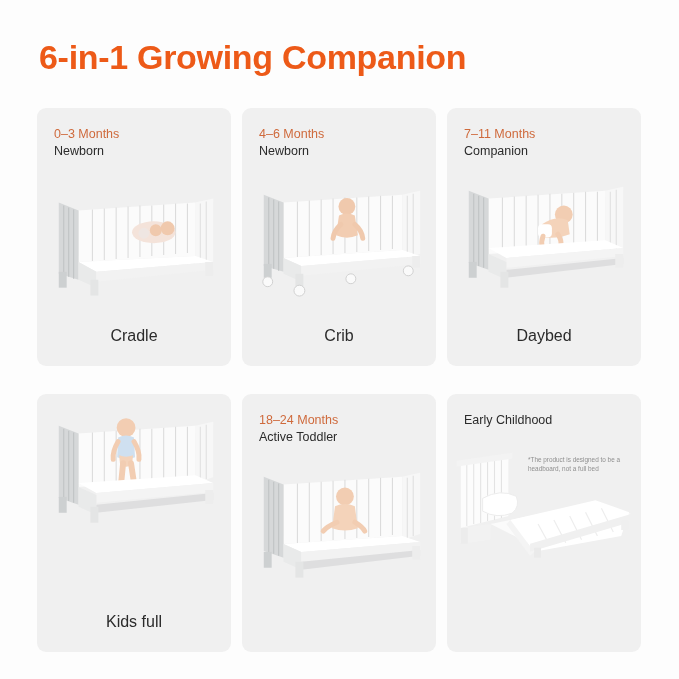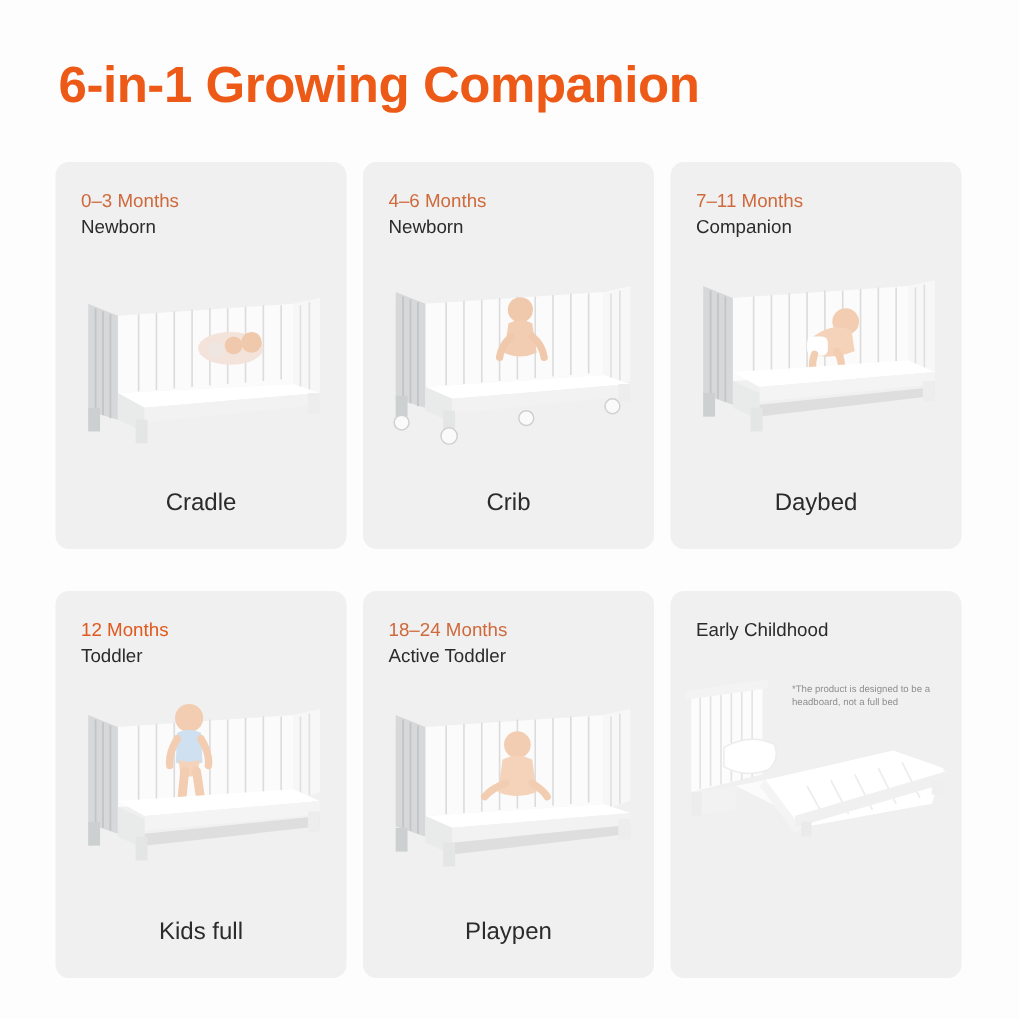--- a/index.html
+++ b/index.html
@@ -250,24 +250,20 @@
             <rect x="22" y="104" width="8" height="16" fill="#cdd0d1"></rect>
             <rect x="54" y="114" width="8" height="16" fill="#e4e5e5"></rect>
             <rect x="170" y="96" width="8" height="14" fill="#ededed"></rect>
           </g>
         </svg>
       </div>
       <div class="card-caption">Daybed</div>
     </div>
 
     <div class="card">
-      <div class="card-head">
-        <span class="age vivid">12 Months</span>
-        <span class="stage">Toddler</span>
-      </div>
       <div class="card-img">
         <svg class="scene" viewBox="0 0 196 150" preserveAspectRatio="xMidYMid meet">
           <g>
             <path d="M42 40 L160 32 L160 86 L42 94 Z" fill="#fbfbfb"></path>
             <g stroke="#dcdcdc" stroke-width="1.1">
               <line x1="56" y1="39" x2="56" y2="93"></line>
                 <line x1="68" y1="38" x2="68" y2="92"></line>
               <line x1="80" y1="37" x2="80" y2="91"></line>
                 <line x1="104" y1="35" x2="104" y2="89"></line>
               <line x1="116" y1="35" x2="116" y2="88"></line>
@@ -348,21 +344,20 @@
             <path d="M42 100 L162 92 L180 98 L60 108 Z" fill="#ffffff"></path>
             <path d="M42 100 L60 108 L60 126 L42 118 Z" fill="#e9eaea"></path>
             <path d="M60 108 L180 98 L180 106 L60 118 Z" fill="#f2f2f2"></path>
             <path d="M60 118 L180 106 L180 112 L60 126 Z" fill="#dededf"></path>
             <rect x="22" y="108" width="8" height="16" fill="#cdd0d1"></rect>
             <rect x="54" y="118" width="8" height="16" fill="#e4e5e5"></rect>
             <rect x="172" y="102" width="8" height="14" fill="#ededed"></rect>
           </g>
         </svg>
       </div>
-      <div class="card-caption">Playpen</div>
     </div>
 
     <div class="card">
       <div class="card-head">
         <span class="stage">Early Childhood</span>
       </div>
       <div class="card-img">
         <svg class="scene" viewBox="0 0 196 150" preserveAspectRatio="xMidYMid meet">
           <g>
 

